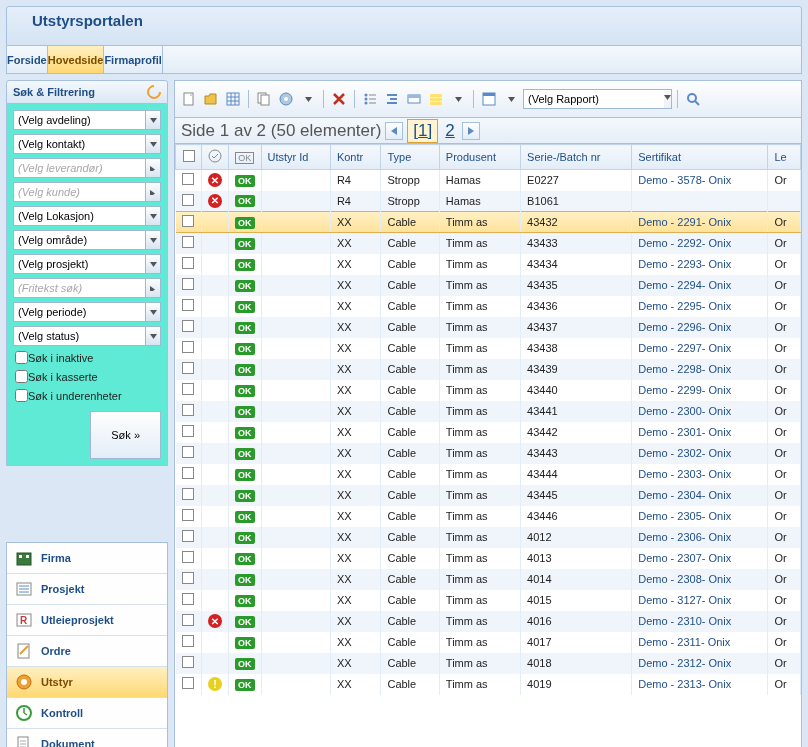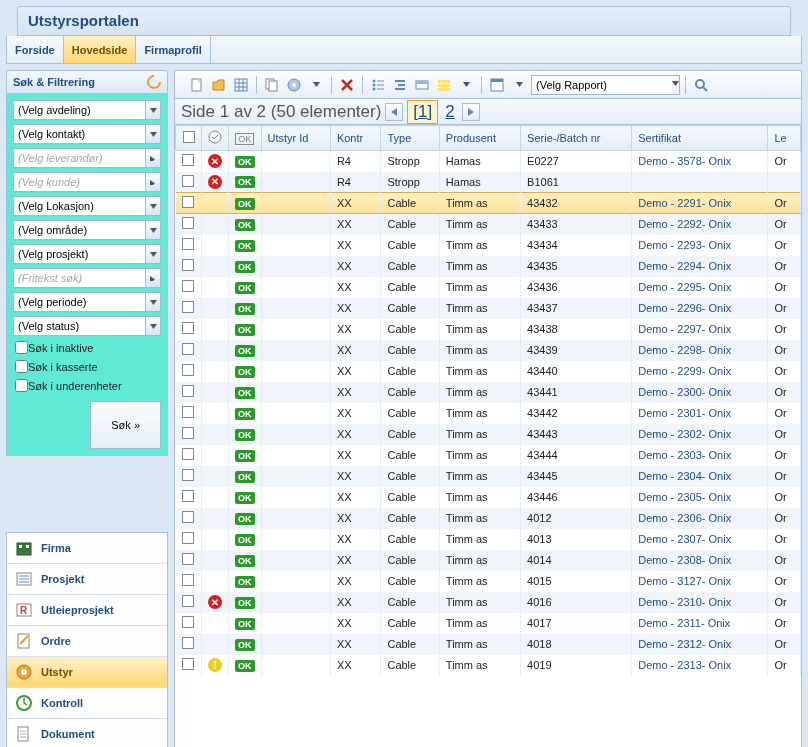--- a/index.html
+++ b/index.html
@@ -1,40 +1,40 @@
 <!DOCTYPE html>
 <html><head>
 <meta charset="utf-8">
 <style>
 html,body{margin:0;padding:0;font-family:Tahoma,Arial,sans-serif;font-size:11px;color:#222;background:#dbe7f4;width:808px;height:747px;overflow:hidden}
 *{box-sizing:border-box}
-.title-banner{height:30px;background:linear-gradient(#e6effa,#d4e3f3);border:1px solid #a7c0de;border-radius:3px 3px 0 0;margin:6px 17px 0;padding:5px 10px;font-size:15px;font-weight:bold;color:#1f4e87}
+.title-banner{height:40px;background:linear-gradient(#e6effa,#d4e3f3);border:1px solid #a7c0de;border-radius:3px 3px 0 0;margin:6px 6px 0;padding:5px 25px;font-size:15px;font-weight:bold;color:#1f4e87}
 .tabs{margin:0 6px;height:28px;background:linear-gradient(#f4f8fc,#e3edf7);border:1px solid #a7c0de;border-top:0;display:flex;align-items:stretch}
-.tab{padding:6px 8px;border-right:1px solid #a7c0de;color:#1f4e87;font-weight:bold;cursor:pointer;display:flex;align-items:center}
+.tab{padding:6px 0;border-right:1px solid #a7c0de;color:#1f4e87;font-weight:bold;cursor:pointer;display:flex;align-items:center}
 .tab.active{background:linear-gradient(#fff0c2,#ffd873);color:#7a4b00}
 .body{margin:6px;display:flex;gap:6px;height:680px}
 .sidebar{width:162px;display:flex;flex-direction:column}
 .panel-hdr{background:linear-gradient(#f4f8fc,#dbe7f4);border:1px solid #a7c0de;height:24px;display:flex;align-items:center;justify-content:space-between;padding:0 6px;color:#1f4e87;font-weight:bold;border-radius:3px 3px 0 0}
 .refresh-icon{width:14px;height:14px;border:2px solid #f0a030;border-radius:50%;border-top-color:transparent;transform:rotate(45deg);cursor:pointer}
 .filter-box{border:1px solid #a7c0de;border-top:0;background:#5eead4;padding:6px;display:flex;flex-direction:column;gap:4px}
 .combo{display:flex;height:20px}
 .combo input{flex:1;border:1px solid #9fb8d5;border-right:0;padding:0 4px;font-size:11px;min-width:0}
 .combo input.placeholder{color:#a8a8a8;font-style:italic}
 .combo .dd{width:16px;border:1px solid #9fb8d5;background:linear-gradient(#fefefe,#d6e4f2);display:flex;align-items:center;justify-content:center;cursor:pointer}
 .dd svg{width:7px;height:5px}
 .cb-row{display:flex;align-items:center;padding:1px 2px}
 .cb-row input{margin:0}
 .sok-btn{align-self:flex-end;margin-top:4px;padding:17px 20px;border:1px solid #9fb8d5;background:linear-gradient(#fefefe,#e3edf7);cursor:pointer;font-size:11px}
 .nav{margin-top:auto;border:1px solid #a7c0de;background:#fefefe}
 .nav-item{display:flex;align-items:center;gap:8px;padding:6px 8px;border-top:1px solid #d4e0ec;font-weight:bold;color:#1f4e87;cursor:pointer}
 .nav-item:first-child{border-top:0}
 .nav-item.active{background:linear-gradient(#fff0c2,#ffd873);color:#7a4b00}
 .nav-ico{width:18px;height:18px;display:flex;align-items:center;justify-content:center}
 .main{flex:1;display:flex;flex-direction:column;border:1px solid #a7c0de;background:#fff;min-width:0;overflow:hidden}
-.toolbar{height:28px;background:linear-gradient(#fefefe,#e6eef8);border-bottom:1px solid #a7c0de;display:flex;align-items:center;padding:0 12px;gap:2px}
+.toolbar{height:37px;background:linear-gradient(#fefefe,#e6eef8);border-bottom:1px solid #a7c0de;display:flex;align-items:center;padding:0 4px;gap:2px}
 .tb-ico{width:20px;height:20px;display:flex;align-items:center;justify-content:center;cursor:pointer;border-radius:2px}
 .sep{width:1px;height:18px;background:#a7c0de;margin:0 3px}
 .report-select{display:flex;height:20px;border:1px solid #9fb8d5}
 .report-select input{border:0;padding:0 4px;font-size:11px;width:140px}
 .pager{height:26px;background:linear-gradient(#f4f8fc,#e6eef8);border-bottom:1px solid #a7c0de;display:flex;align-items:center;padding:0 6px;gap:4px;font-size:17px;color:#555}
 .pg-btn{width:18px;height:18px;border:1px solid #a7c0de;background:linear-gradient(#fefefe,#e3edf7);display:flex;align-items:center;justify-content:center;cursor:pointer}
 .pg-cur{border:1px solid #e0a030;background:#fff3d0;padding:1px 5px;color:#1f4e87;text-decoration:underline}
 .pg-link{color:#1f4e87;text-decoration:underline;cursor:pointer;padding:0 3px}
 .grid{flex:1;overflow:auto}
 table{border-collapse:collapse;width:100%}

